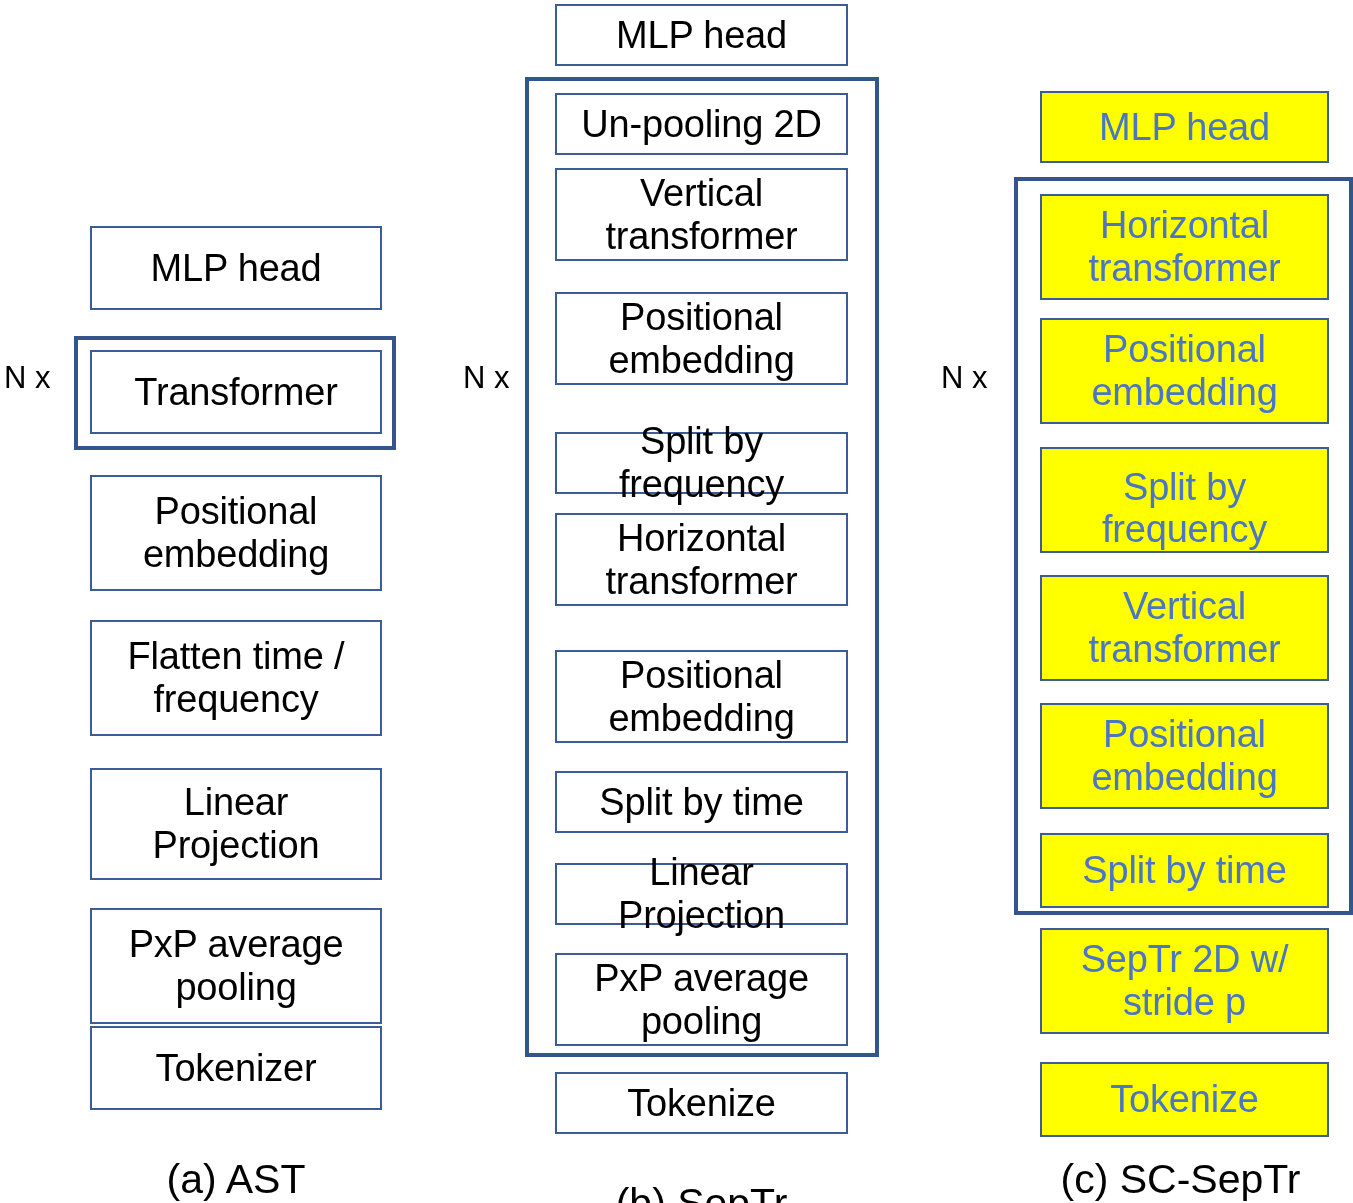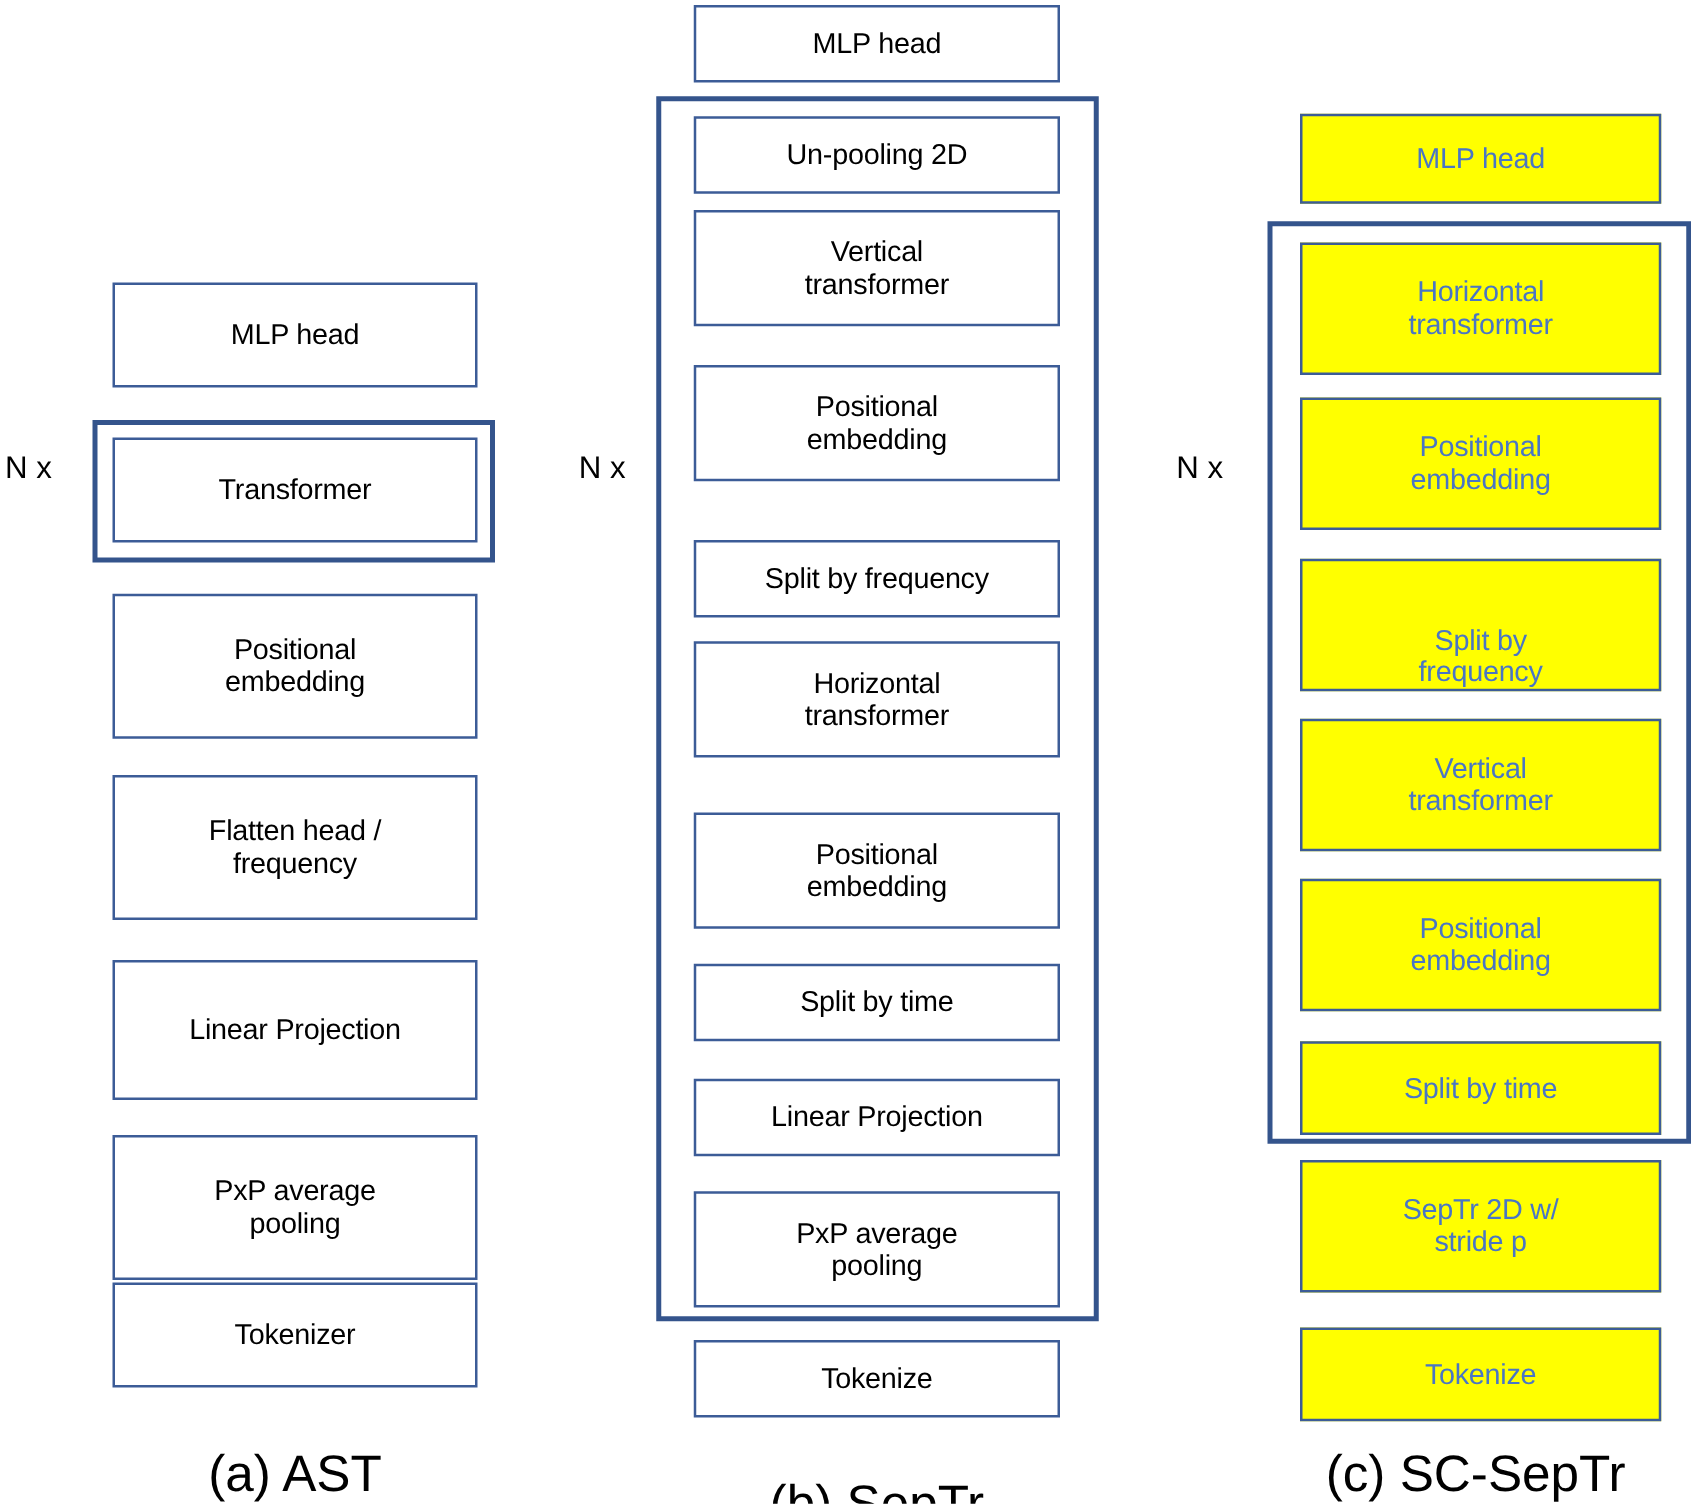--- a/index.html
+++ b/index.html
@@ -30,21 +30,21 @@
     position: absolute;
     box-sizing: border-box;
     border: 2px solid #3c5c97;
     background: #ffffff;
     color: #000000;
     display: flex;
     align-items: center;
     justify-content: center;
     text-align: center;
     line-height: 1.12;
-    font-size: 23px;
+    font-size: 38px;
     letter-spacing: -0.2px;
   }
   .block.yellow {
     background: #ffff00;
     color: #4a76c4;
     border: 2px solid #3c5c97;
   }
   .block .lbl {
     display: block;
     white-space: pre-line;
@@ -53,21 +53,21 @@
   
   .group-outline {
     position: absolute;
     box-sizing: border-box;
     border: 4px solid #34548c;
     background: transparent;
     pointer-events: none;
   }
   .nx-label {
     position: absolute;
-    font-size: 25px;
+    font-size: 31px;
     color: #000000;
     white-space: nowrap;
   }
   .caption {
     position: absolute;
     font-size: 41px;
     color: #000000;
     text-align: center;
     white-space: nowrap;
   }
@@ -85,21 +85,21 @@
       <span class="lbl">MLP head</span>
     </div>
     <div class="block" style="left:90px; top:350px; width:292px; height:84px;">
       <span class="lbl">Transformer</span>
     </div>
     <div class="block" style="left:90px; top:475px; width:292px; height:116px;">
       <span class="lbl">Positional
 embedding</span>
     </div>
     <div class="block" style="left:90px; top:620px; width:292px; height:116px;">
-      <span class="lbl">Flatten head /
+      <span class="lbl">Flatten time /
 frequency</span>
     </div>
     <div class="block" style="left:90px; top:768px; width:292px; height:112px;">
       <span class="lbl">Linear Projection</span>
     </div>
     <div class="block" style="left:90px; top:908px; width:292px; height:116px;">
       <span class="lbl">PxP average
 pooling</span>
     </div>
     <div class="block" style="left:90px; top:1026px; width:292px; height:84px;">

